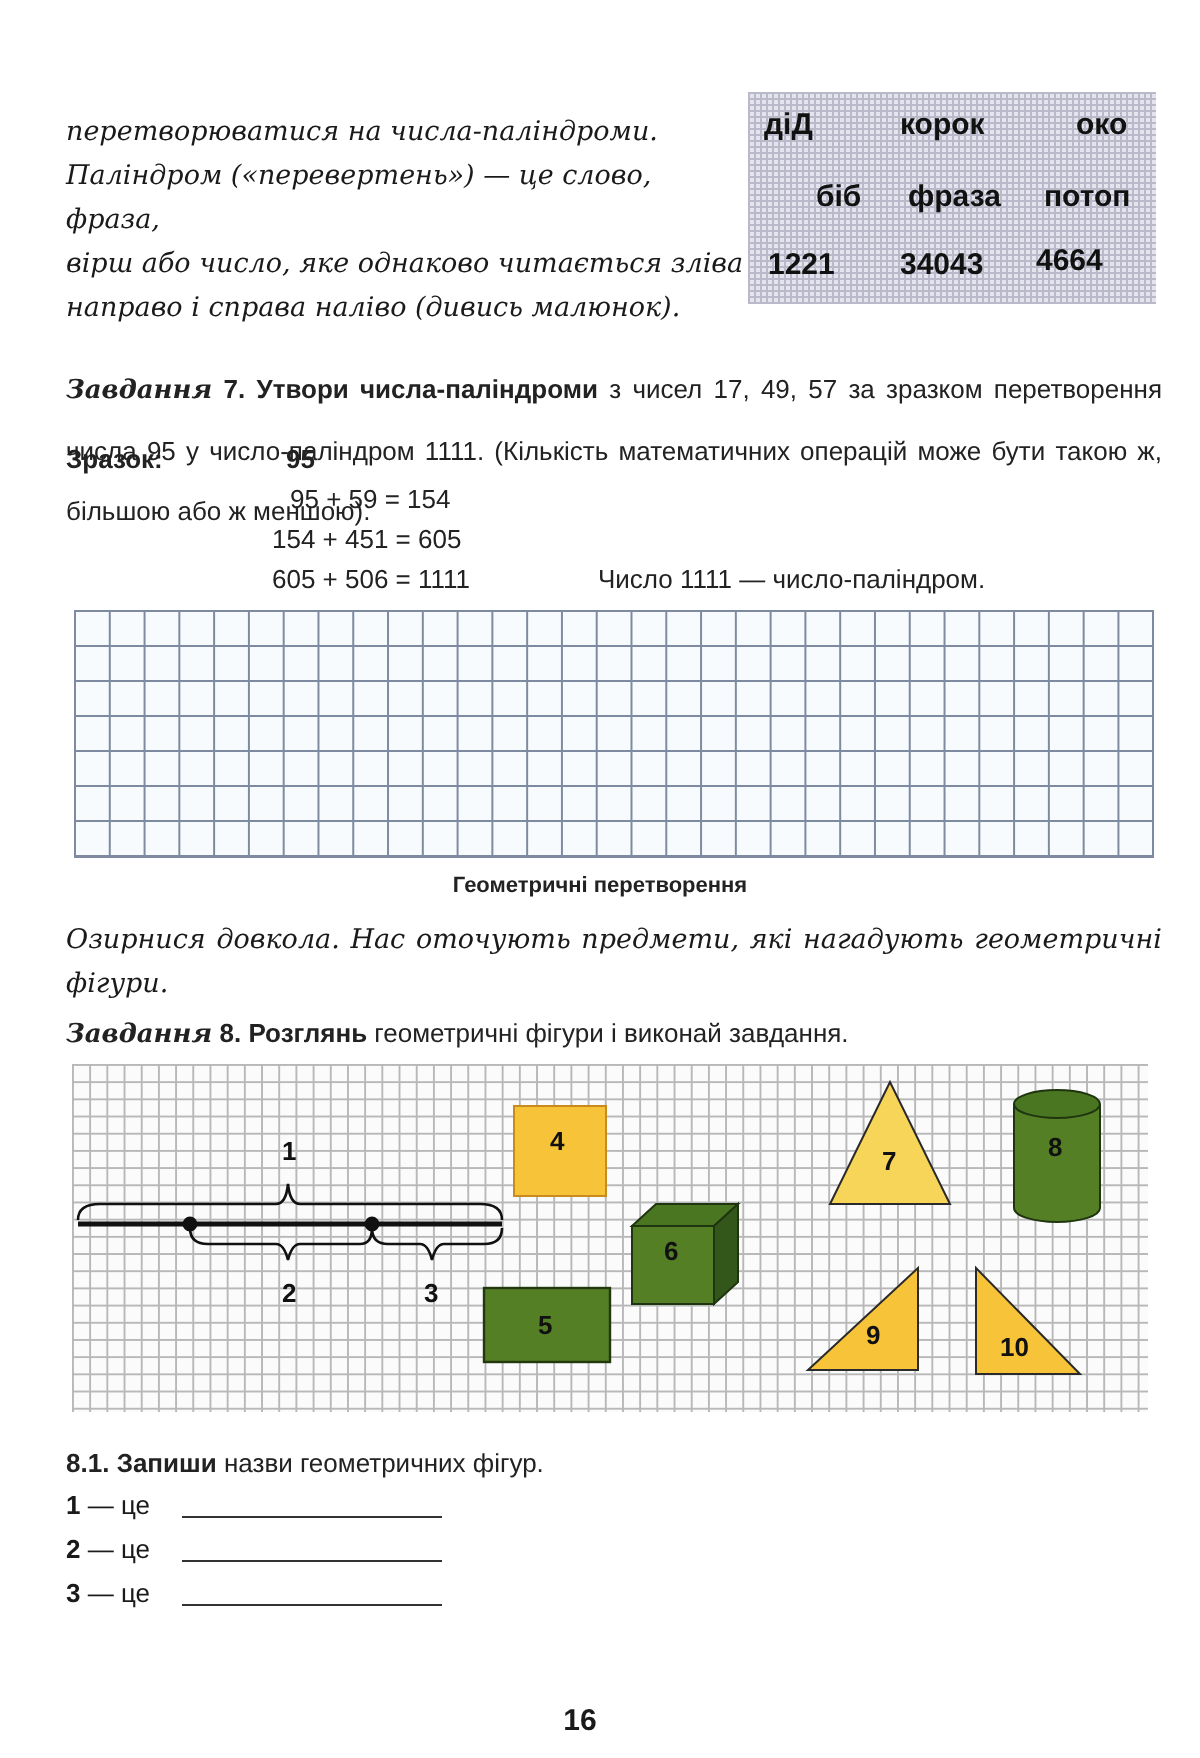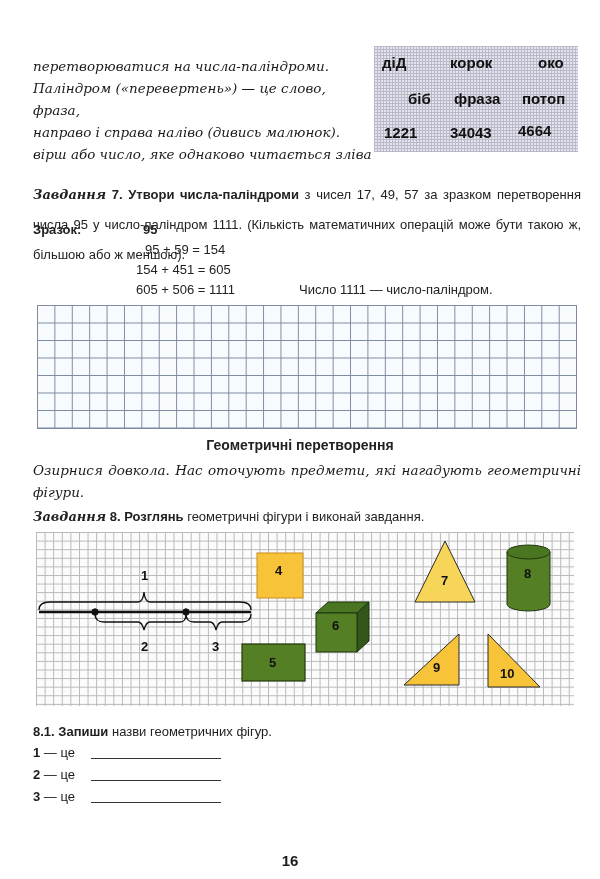--- a/index.html
+++ b/index.html
@@ -26,21 +26,21 @@
   .line { position: absolute; white-space: nowrap; }
 
   .grid1 { left: 37px; top: 305px; width: 539px; height: 123px;
     background-image:
       linear-gradient(#7d8aa0 1px, transparent 1px),
       linear-gradient(90deg, #7d8aa0 1px, transparent 1px);
     background-size: 17.4px 17.5px;
     border-right: 1px solid #7d8aa0; border-bottom: 1px solid #7d8aa0;
     background-color: #f7fbfd; }
 
-  #geo-title { left: 0; width: 600px; top: 437px; text-align: center; font-size: 14px; }
+  #geo-title { left: 0; width: 600px; top: 437px; text-align: center; font-size: 11px; }
   #geo-intro { left: 33px; top: 459px; width: 548px; text-align: justify; }
   #task8 { left: 33px; top: 509px; }
 
   .grid2 { left: 36px; top: 532px; width: 538px; height: 174px;
     background-image:
       linear-gradient(#b8b8b8 1px, transparent 1px),
       linear-gradient(90deg, #b8b8b8 1px, transparent 1px);
     background-size: 8.6px 8.6px; background-color: #fbfbfb; }
 
   #sub81 { left: 33px; top: 724px; }
@@ -49,22 +49,22 @@
   .answer .blank { position: absolute; left: 58px; top: 13px; width: 130px; border-bottom: 1px solid #333; height: 0; }
 
   #pagenum { left: 0; width: 580px; top: 852px; text-align: center; font-family: "Liberation Sans", sans-serif; font-weight: bold; font-size: 15px; }
 </style>
 </head>
 <body>
 
 <div id="intro" class="abs script">
   <p>перетворюватися на числа-паліндроми.</p>
   <p>Паліндром («перевертень») — це слово, фраза,</p>
+  <p>вірш або число, яке однаково читається зліва</p>
   <p>направо і справа наліво (дивись малюнок).</p>
-  <p>вірш або число, яке однаково читається зліва</p>
 </div>
 
 <div id="palbox" class="abs">
   <span class="pw" style="left:8px;top:8px;">діД</span>
   <span class="pw" style="left:76px;top:8px;">корок</span>
   <span class="pw" style="left:164px;top:8px;">око</span>
   <span class="pw" style="left:34px;top:44px;">біб</span>
   <span class="pw" style="left:80px;top:44px;">фраза</span>
   <span class="pw" style="left:148px;top:44px;">потоп</span>
   <span class="pw" style="left:10px;top:78px;">1221</span>

